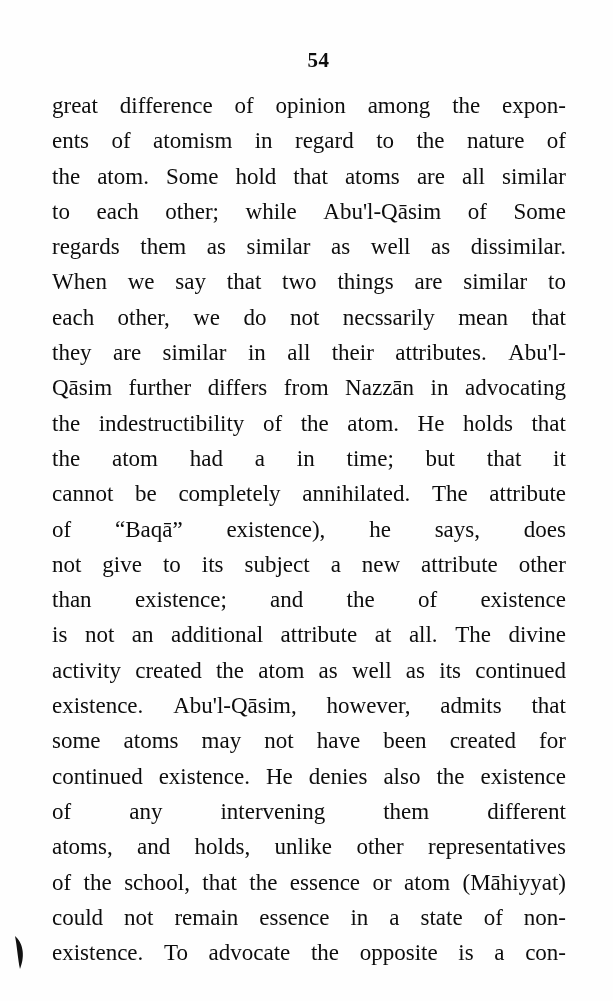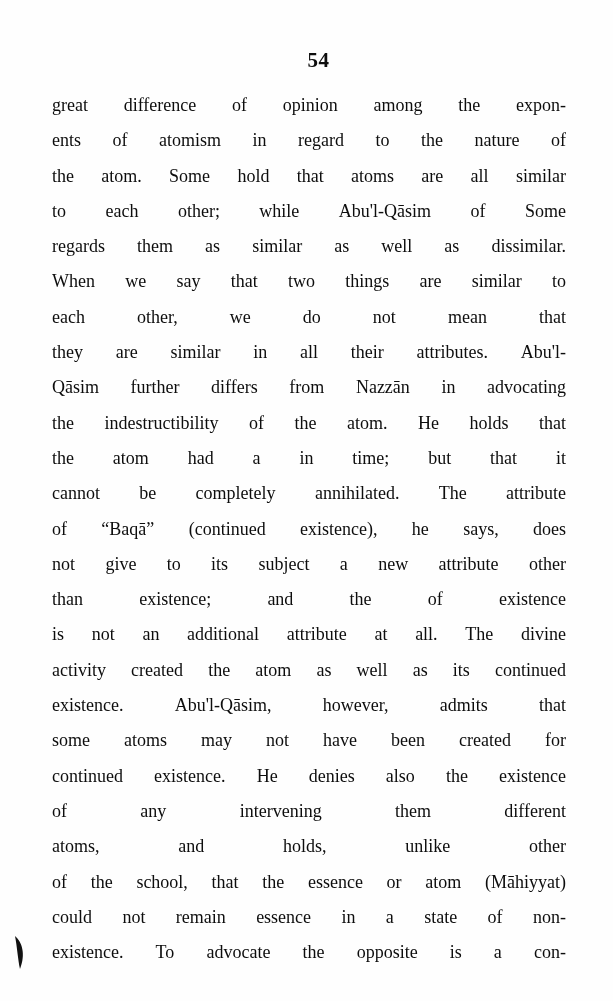--- a/index.html
+++ b/index.html
@@ -28,21 +28,21 @@
     text-align: center;
     font-size: 21px;
     font-weight: bold;
     letter-spacing: 0.5px;
   }
   .body-text {
     position: absolute;
     top: 88px;
     left: 52px;
     width: 514px;
-    font-size: 18px;
+    font-size: 23px;
     line-height: 35.3px;
     text-align: justify;
     text-justify: inter-word;
   }
   .body-text .line {
     display: block;
     white-space: nowrap;
   }
   
   .body-text .line.just {
@@ -131,20 +131,21 @@
         <span>are</span>
         <span>similar</span>
         <span>to</span>
       </div>
       <div class="line just">
         <span>each</span>
         <span>other,</span>
         <span>we</span>
         <span>do</span>
         <span>not</span>
+        <span>necssarily</span>
         <span>mean</span>
         <span>that</span>
       </div>
       <div class="line just">
         <span>they</span>
         <span>are</span>
         <span>similar</span>
         <span>in</span>
         <span>all</span>
         <span>their</span>
@@ -185,21 +186,20 @@
         <span>cannot</span>
         <span>be</span>
         <span>completely</span>
         <span>annihilated.</span>
         <span>The</span>
         <span>attribute</span>
       </div>
       <div class="line just">
         <span>of</span>
         <span>“Baqā”</span>
-        <span>(continued</span>
         <span>existence),</span>
         <span>he</span>
         <span>says,</span>
         <span>does</span>
       </div>
       <div class="line just">
         <span>not</span>
         <span>give</span>
         <span>to</span>
         <span>its</span>
@@ -271,20 +271,21 @@
         <span>intervening</span>
         <span>them</span>
         <span>different</span>
       </div>
       <div class="line just">
         <span>atoms,</span>
         <span>and</span>
         <span>holds,</span>
         <span>unlike</span>
         <span>other</span>
+        <span>representatives</span>
       </div>
       <div class="line just">
         <span>of</span>
         <span>the</span>
         <span>school,</span>
         <span>that</span>
         <span>the</span>
         <span>essence</span>
         <span>or</span>
         <span>atom</span>

